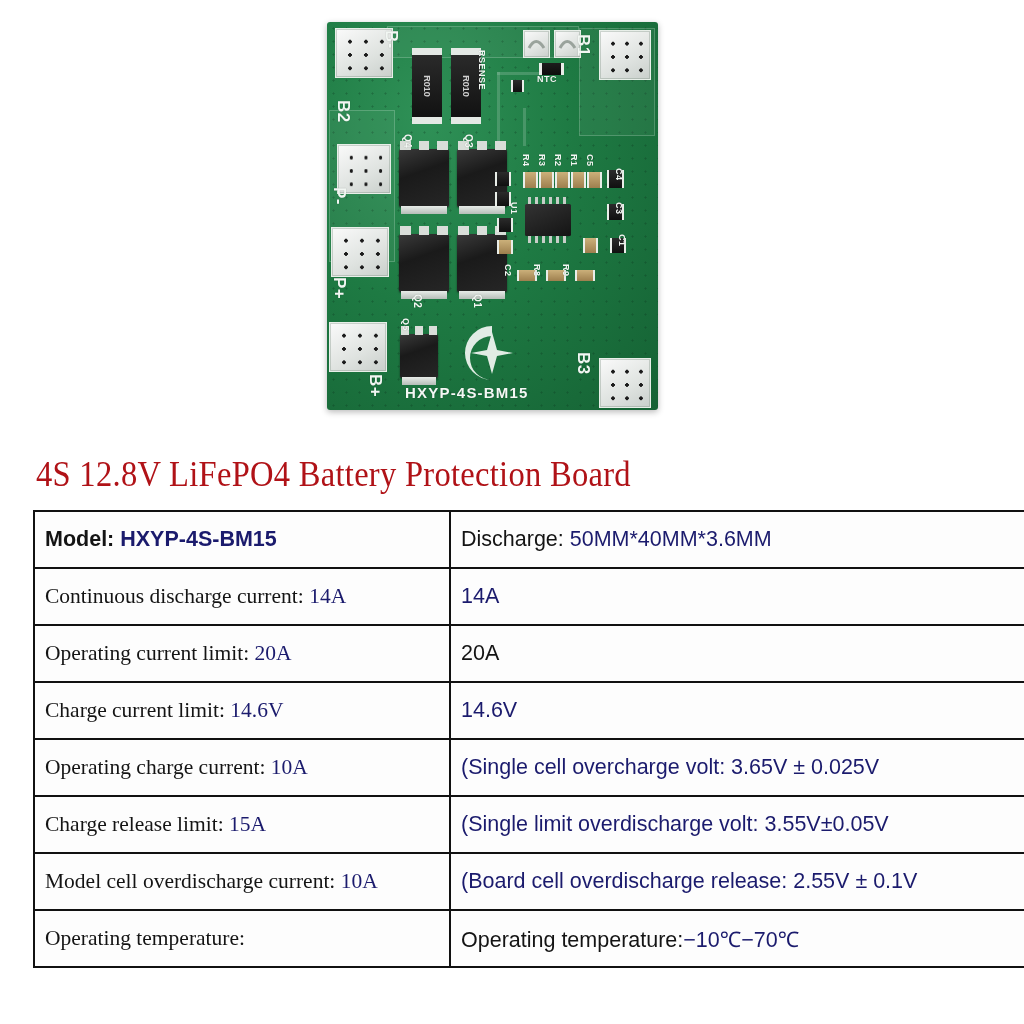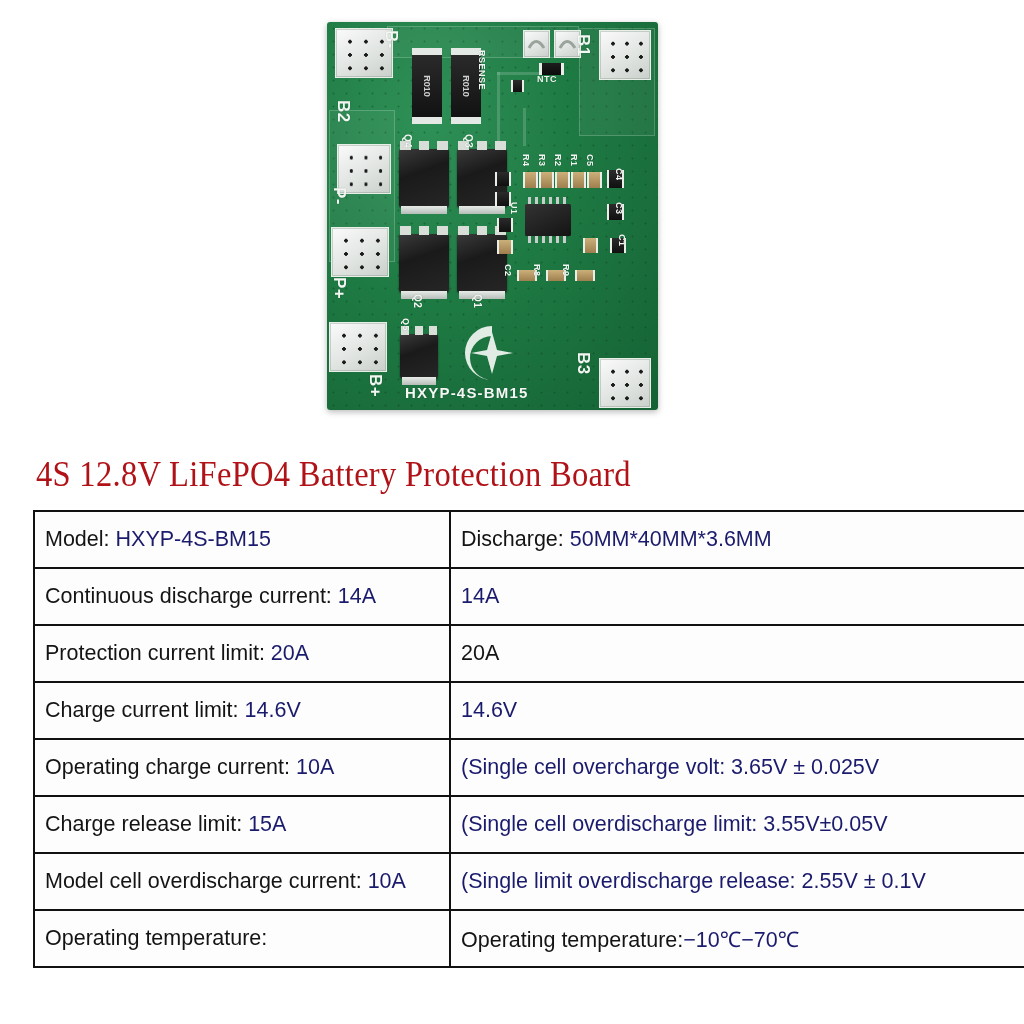--- a/index.html
+++ b/index.html
@@ -198,23 +198,23 @@
     border: 2px solid #111111;
     height: 55px;
     padding: 0 10px;
     font-family: "Liberation Sans", sans-serif;
     font-size: 21.5px;
     color: #141414;
     vertical-align: middle;
     white-space: nowrap;
     overflow: hidden;
   }
-  #spec-table td.row1-left  { width: 394px; }
+  #spec-table td.row1-left  { width: 394px; font-weight: bold; }
   #spec-table td.row1-right { width: 563px; }
-  #spec-table td.left-col   { width: 439px; }
+  #spec-table td.left-col   { width: 439px; font-family: Liberation Serif, serif; }
   #spec-table td.right-col  { width: 518px; }
 
   .val { color: #1b1b6d; }
   .blk { color: #141414; }
 </style>
 </head>
 <body>
 
 <div id="photo-area">
   <div id="pcb-board">
@@ -360,42 +360,42 @@
       <td class="row1-left"><span>Model: </span><span class="val">HXYP-4S-BM15</span></td>
       <td class="row1-right"><span>Discharge: </span><span class="val">50MM*40MM*3.6MM</span></td>
     </tr>
 
     <tr>
       <td class="left-col"><span>Continuous discharge current: </span><span class="val">14A</span></td>
       <td class="right-col"><span class="val">14A</span></td>
     </tr>
 
     <tr>
-      <td class="left-col"><span>Protection current limit: </span><span class="val">20A</span></td>
+      <td class="left-col"><span>Operating current limit: </span><span class="val">20A</span></td>
       <td class="right-col"><span class="blk">20A</span></td>
     </tr>
 
     <tr>
       <td class="left-col"><span>Charge current limit: </span><span class="val">14.6V</span></td>
       <td class="right-col"><span class="val">14.6V</span></td>
     </tr>
 
     <tr>
       <td class="left-col"><span>Operating charge current: </span><span class="val">10A</span></td>
       <td class="right-col"><span class="val">(Single cell overcharge volt: 3.65V ± 0.025V</span></td>
     </tr>
 
     <tr>
       <td class="left-col"><span>Charge release limit: </span><span class="val">15A</span></td>
-      <td class="right-col"><span class="val">(Single cell overdischarge limit: 3.55V±0.05V</span></td>
+      <td class="right-col"><span class="val">(Single limit overdischarge volt: 3.55V±0.05V</span></td>
     </tr>
 
     <tr>
       <td class="left-col"><span>Model cell overdischarge current: </span><span class="val">10A</span></td>
-      <td class="right-col"><span class="val">(Single limit overdischarge release: 2.55V ± 0.1V</span></td>
+      <td class="right-col"><span class="val">(Board cell overdischarge release: 2.55V ± 0.1V</span></td>
     </tr>
 
     <tr>
       <td class="left-col"><span>Operating temperature:</span></td>
       <td class="right-col"><span>Operating temperature:</span><span class="val">−10℃−70℃</span></td>
     </tr>
 
   </tbody>
 </table>
 

